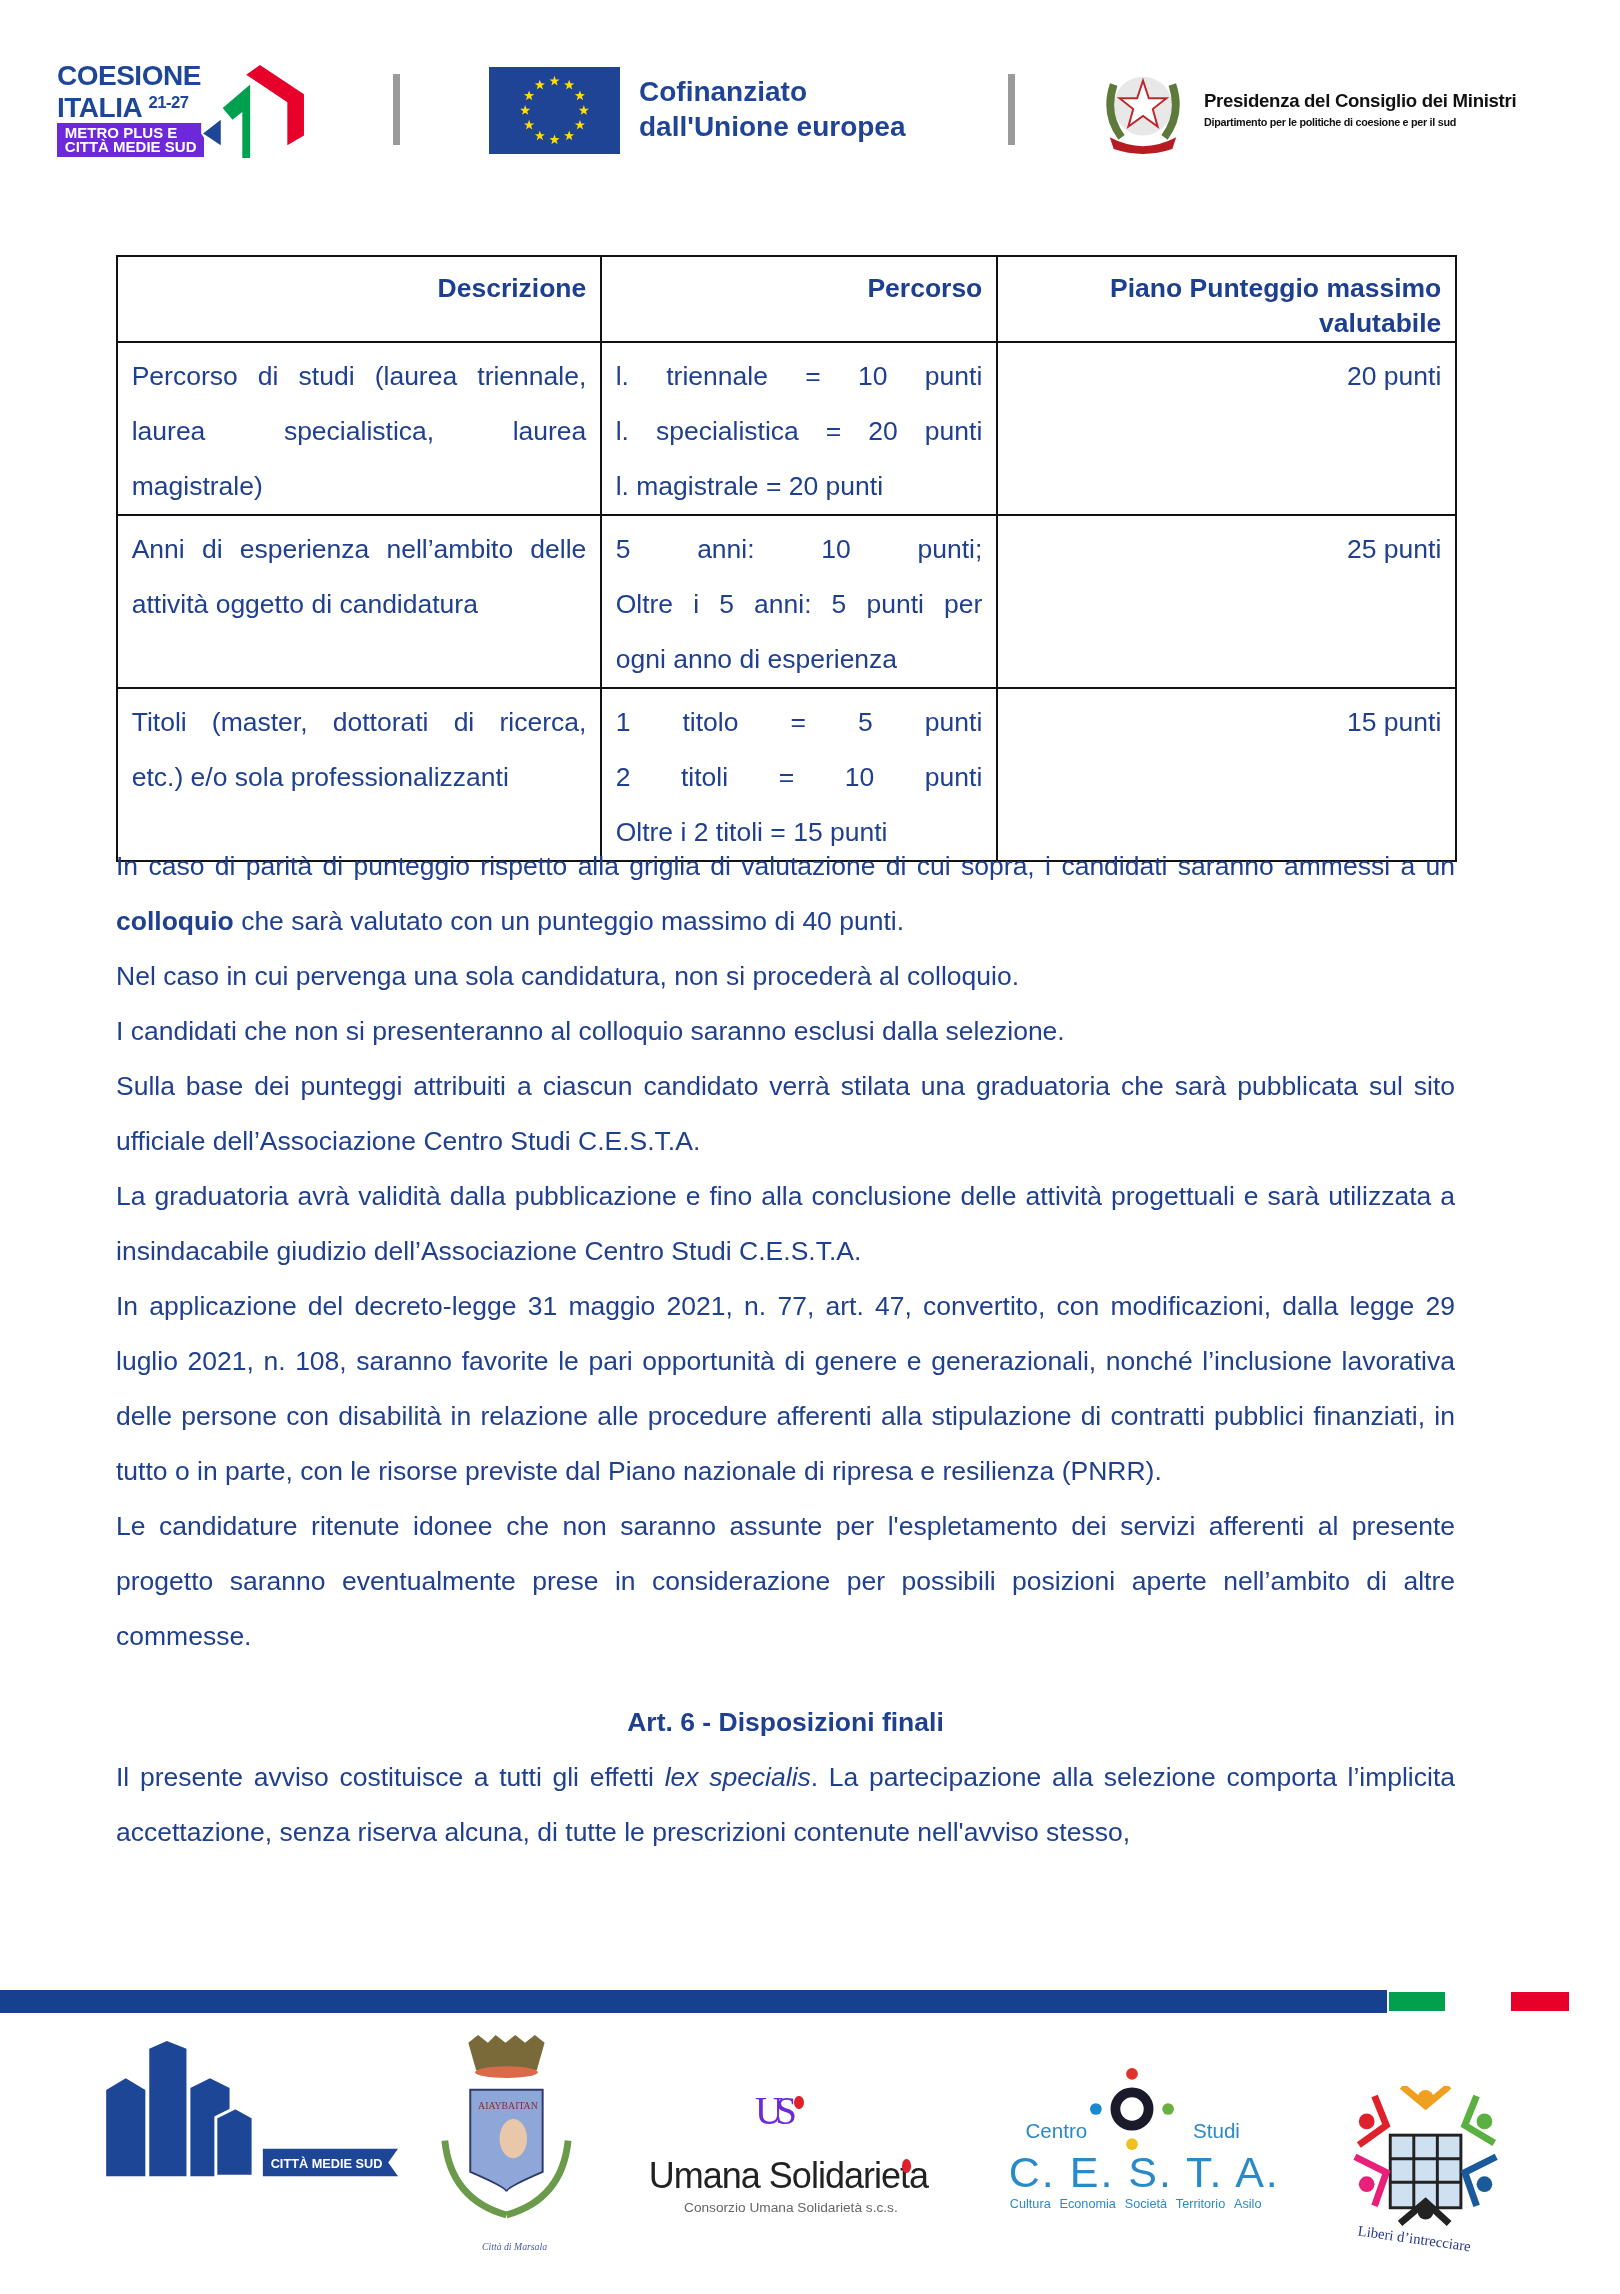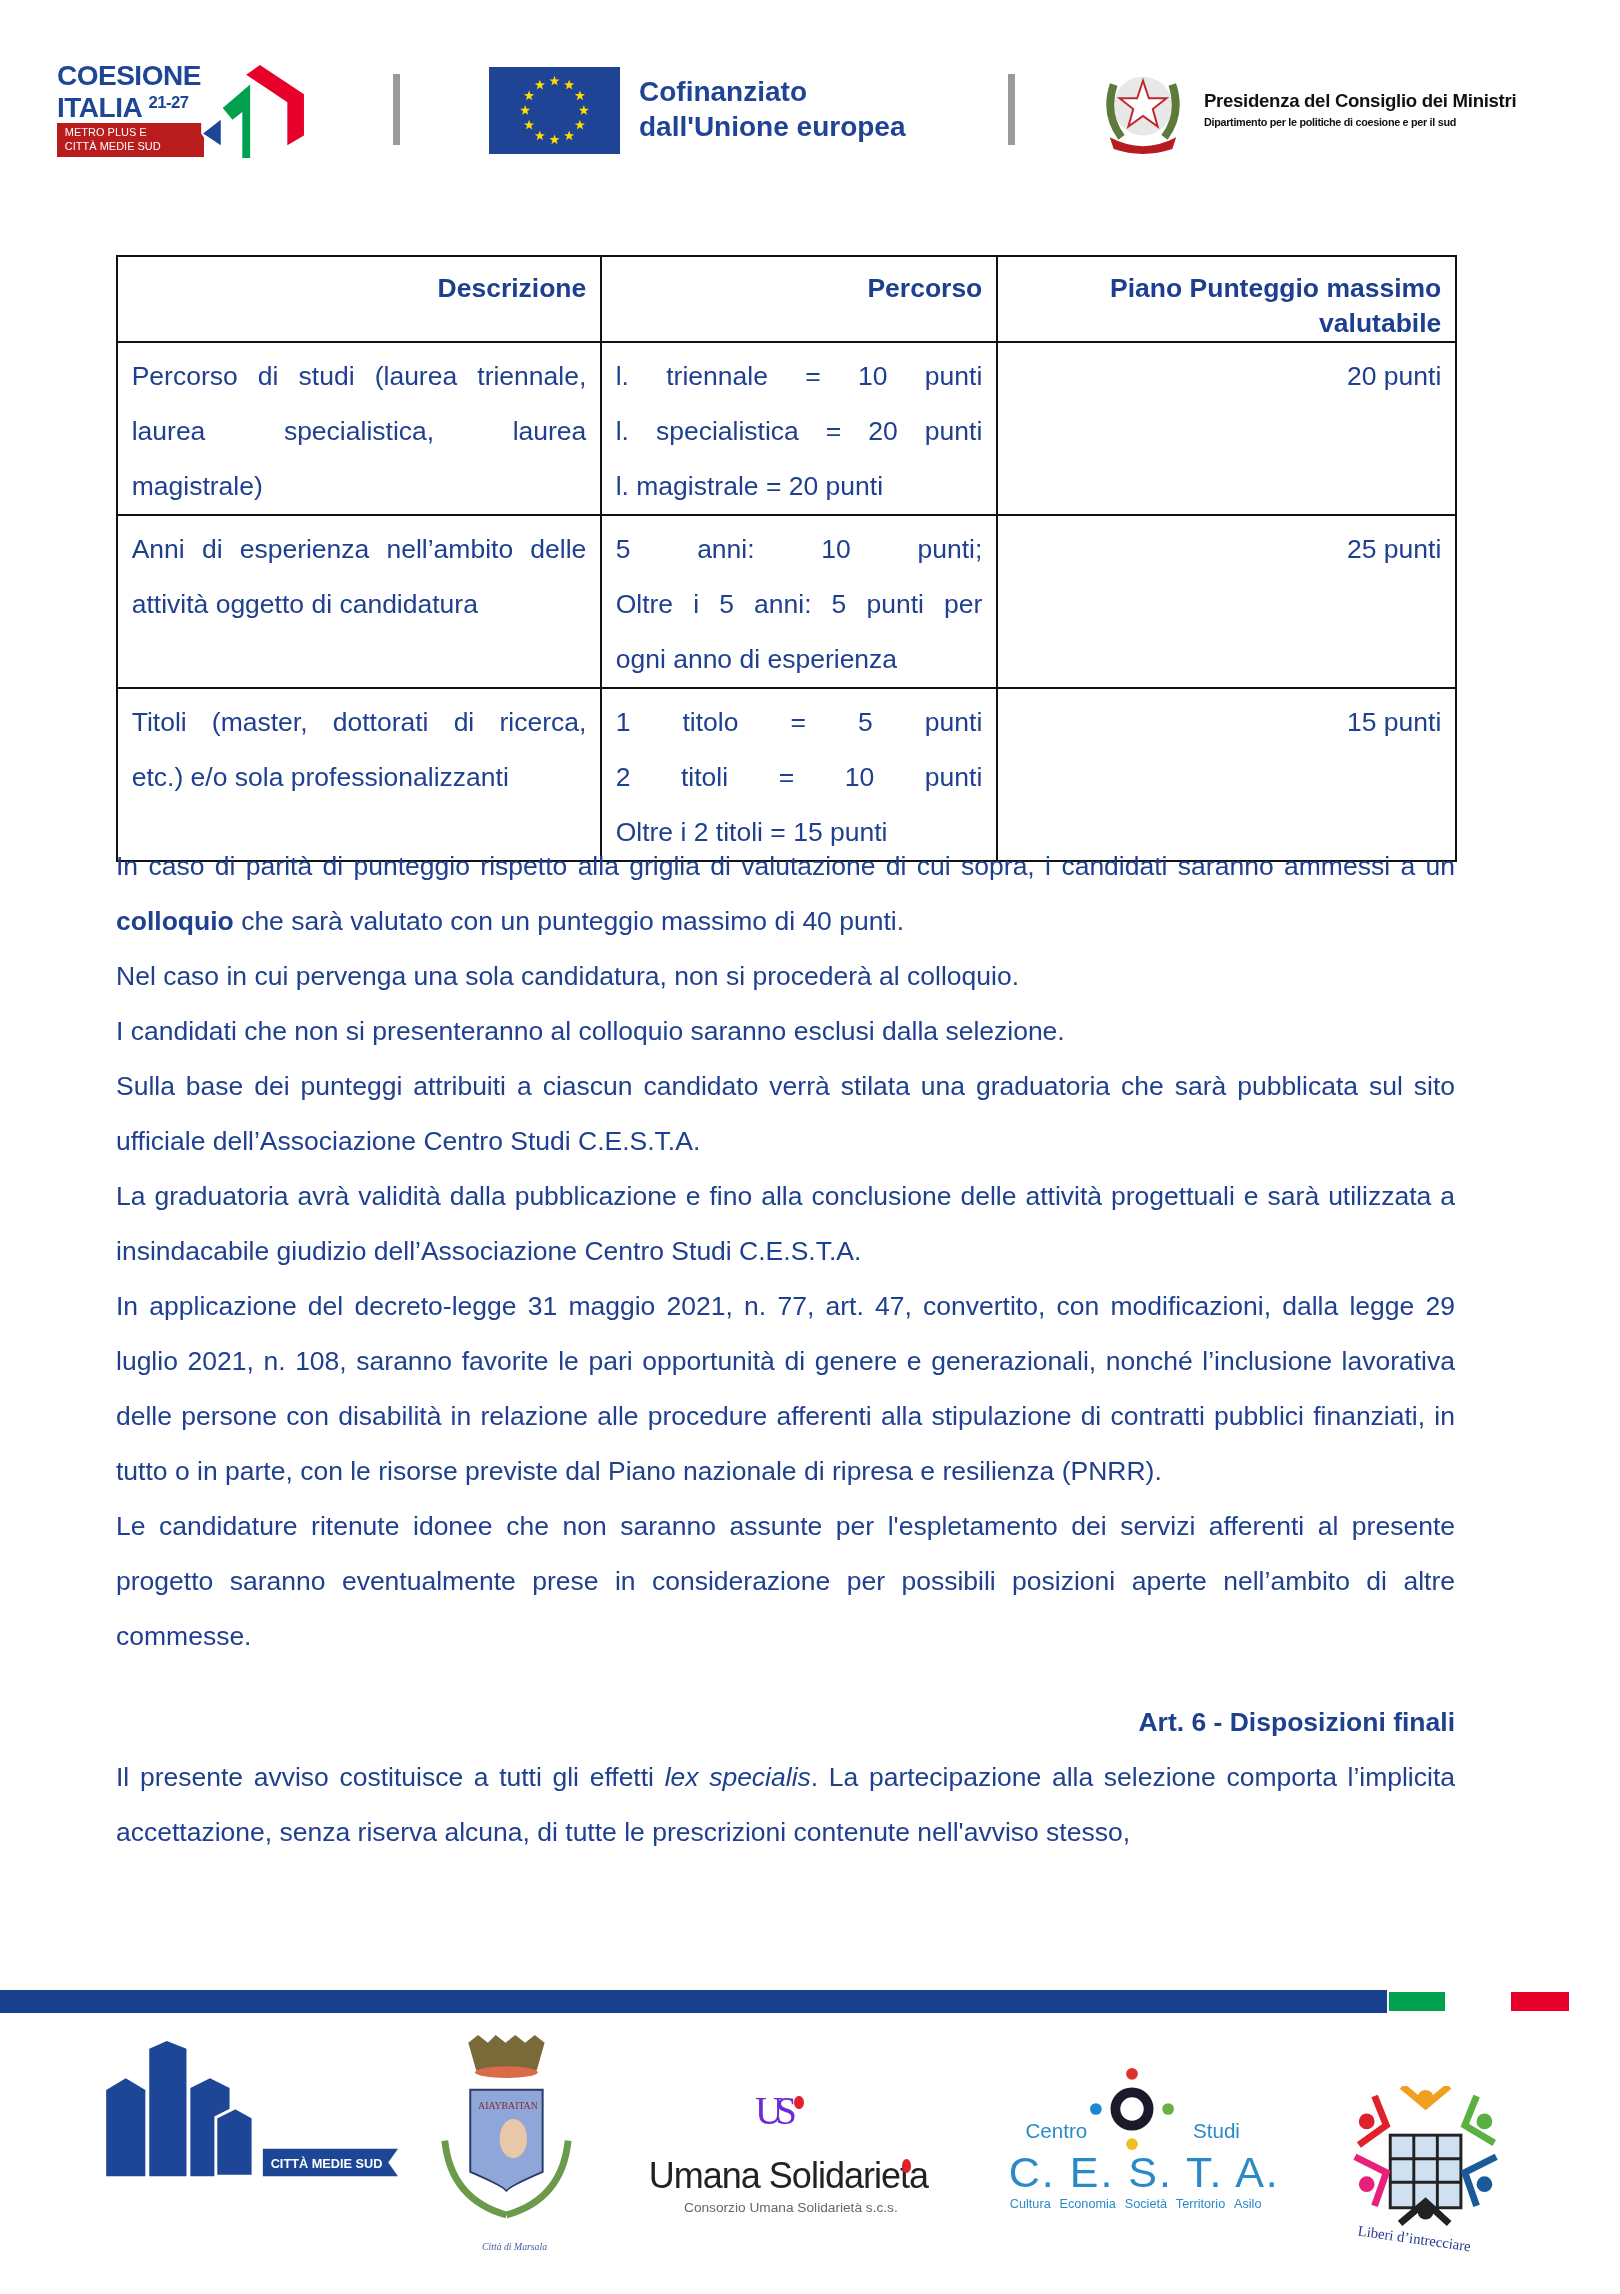--- a/index.html
+++ b/index.html
@@ -3,39 +3,39 @@
 <meta charset="utf-8">
 <style>
   html, body { margin:0; padding:0; background:#ffffff; }
   body { width:1620px; height:2295px; position:relative; overflow:hidden;
          font-family:"Liberation Sans", sans-serif; color:#1f3f8f; }
   .abs { position:absolute; }
 
   
   .coesione-title { left:57px; top:63px; font-weight:bold; color:#1d4697; font-size:28px; line-height:26.5px; letter-spacing:-0.5px; font-family:"Liberation Sans", sans-serif; }
   .coesione-title sup { font-size:16.7px; vertical-align:8.8px; }
-  .coesione-band { left:57px; top:123px; width:147px; height:34px; background:#b91c1c; color:#fff; font-size:11px; font-weight:normal; line-height:13.7px; padding:2.9px 0 0 7.8px; box-sizing:border-box; }
+  .coesione-band { left:57px; top:123px; width:147px; height:34px; background:#6d28d9; color:#fff; font-size:15px; font-weight:bold; line-height:13.7px; padding:2.9px 0 0 7.8px; box-sizing:border-box; }
   .sep { width:6.9px; height:71px; background:#9a9a9a; top:74px; }
   .eu-flag { left:489px; top:67px; width:131px; height:87px; background:#1f4496; }
   .eu-text { left:639px; top:74px; font-weight:bold; color:#1f4496; font-size:28px; line-height:35px; }
   .pcm-title { left:1204px; top:90px; font-weight:bold; color:#111; font-size:18.6px; line-height:21.6px; letter-spacing:-0.3px; }
   .pcm-sub { left:1204px; top:116px; font-weight:bold; color:#111; font-size:10.8px; letter-spacing:-0.3px; }
 
   
   table.grid { position:absolute; left:116px; top:255px; width:1339px; border-collapse:collapse; table-layout:fixed; }
   table.grid th, table.grid td { border:2.9px solid #111; vertical-align:top; padding:5.9px 13.7px 0 13.7px; font-size:26.5px; line-height:55px; color:#1f3f8f; }
   table.grid th { text-align:right; font-weight:bold; line-height:35px; height:69px; color:#1d3f90; padding-top:14px; }
   table.grid td.right { text-align:right; }
   .cell-line { display:block; }
   .cell-line.just-last { text-align-last:justify; }
 
   
   .body { position:absolute; left:116px; width:1339px; top:839px; font-size:26.5px; line-height:55px; color:#1f3f8f; }
   .body p { margin:0; text-align:justify; }
-  .body .h { text-align:right; font-weight:bold; margin-top:31px; line-height:55px; }
+  .body .h { text-align:center; font-weight:bold; margin-top:31px; line-height:55px; }
 
   
   .bar-blue { left:0; top:1990px; width:1387px; height:22.5px; background:#17408f; }
   .bar-green { left:1389px; top:1992px; width:56px; height:18.6px; background:#00a04f; }
   .bar-red { left:1511px; top:1992px; width:58px; height:18.6px; background:#e6002a; }
 </style>
 </head>
 <body>
 
 <div class="abs coesione-title">

